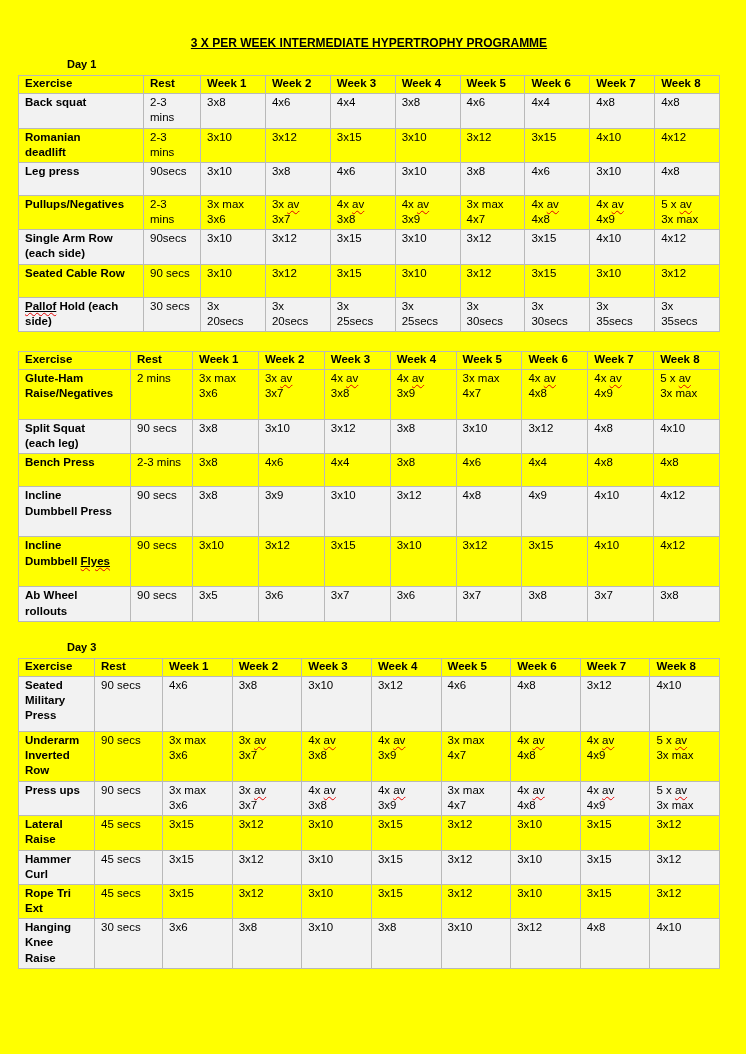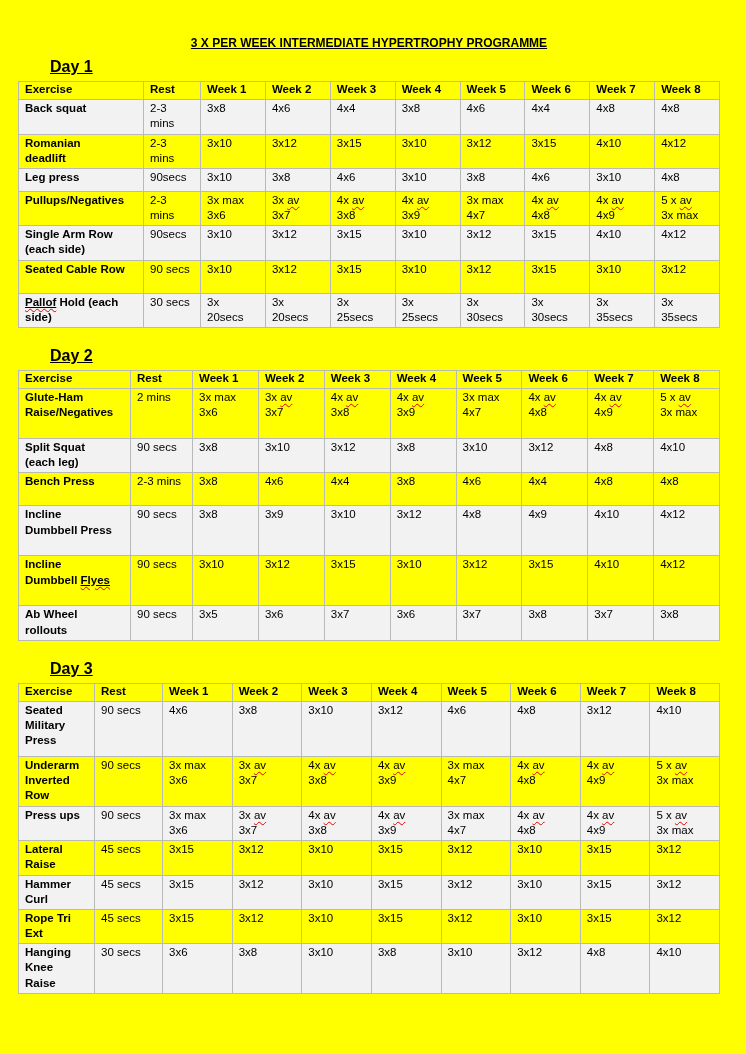--- a/index.html
+++ b/index.html
@@ -13,24 +13,23 @@
   .page { padding:36px 26px 1px 18px; }
 
   .doc-title {
     text-align:center;
     font-size:12px;
     font-weight:bold;
     text-decoration:underline;
     margin:0 0 8px 0;
   }
   .day-label {
-    font-size:16px;
+    font-size:11px;
     font-weight:bold;
-    text-decoration:underline;
-    margin:0 0 5px 32px;
+    margin:0 0 5px 49px;
   }
   .section { margin-bottom:0; }
   .section + .section { margin-top:19px; }
 
   table.programme {
     border-collapse:collapse;
     table-layout:fixed;
     width:702px;
     background:#FFFF00;
   }
@@ -114,21 +113,21 @@
             <td>2-3 mins</td>
             <td>3x10</td>
             <td>3x12</td>
             <td>3x15</td>
             <td>3x10</td>
             <td>3x12</td>
             <td>3x15</td>
             <td>4x10</td>
             <td>4x12</td>
           </tr>
-          <tr class="alt" style="height: 23px;">
+          <tr class="alt" style="height: 33px;">
             <td class="ex">Leg press</td>
             <td>90secs</td>
             <td>3x10</td>
             <td>3x8</td>
             <td>4x6</td>
             <td>3x10</td>
             <td>3x8</td>
             <td>4x6</td>
             <td>3x10</td>
             <td>4x8</td>
@@ -179,21 +178,20 @@
             <td>3x<br>30secs</td>
             <td>3x<br>30secs</td>
             <td>3x<br>35secs</td>
             <td>3x<br>35secs</td>
           </tr>
         </tbody>
     </table>
   </div>
 
   <div class="section">
-    <div class="day-label">Day 2</div>
     <table class="programme">
       <colgroup>
           <col style="width: 112px;">
           <col style="width: 62px;">
           <col>
           <col>
           <col>
           <col>
           <col>
           <col>

